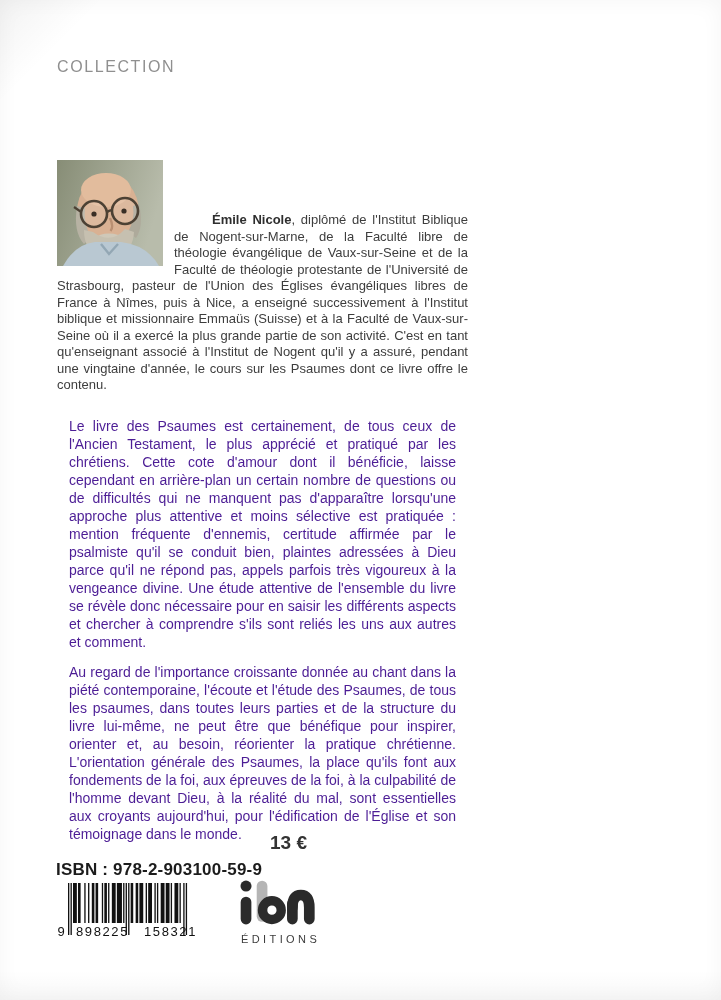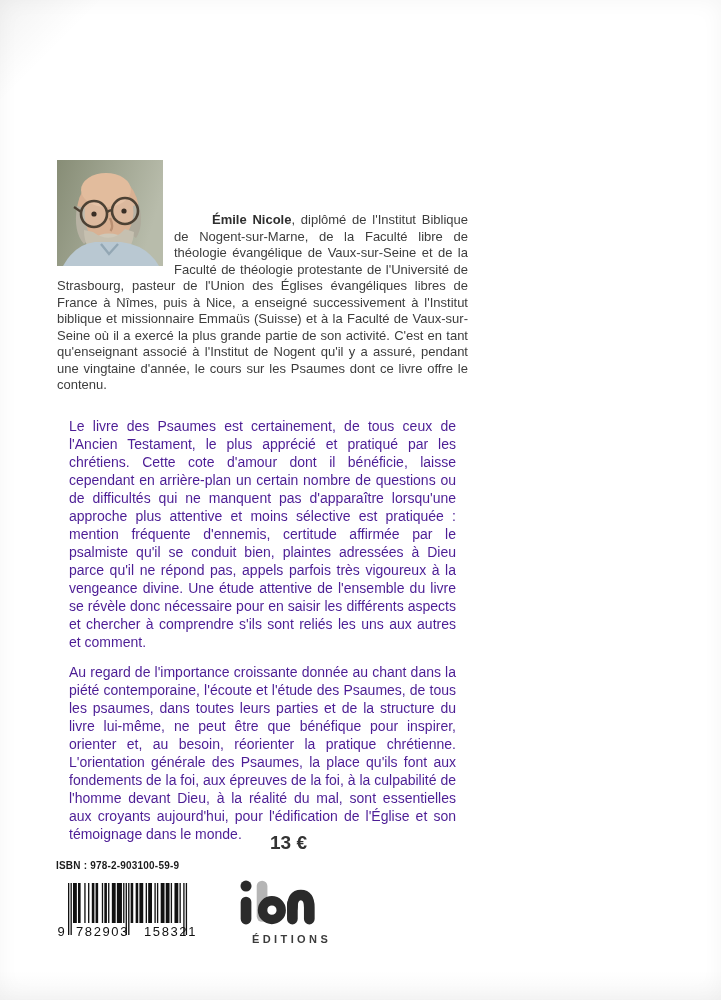--- a/index.html
+++ b/index.html
@@ -44,55 +44,56 @@
 
   
   .price{
     position:absolute;left:57px;top:832px;width:250px;text-align:right;
     font-size:19px;color:#333333;font-weight:bold;
   }
 
   
   .isbn-label{
     position:absolute;left:56px;top:860px;
-    font-size:10px;font-weight:700;color:#1c1c1c;letter-spacing:0.2px;
+    font-size:17px;font-weight:700;color:#1c1c1c;letter-spacing:0.2px;
   }
   .barcode{
     position:absolute;left:68px;top:883px;width:120px;height:58px;
   }
   .barcode svg{position:absolute;left:0;top:0;}
   .barcode .digit{
     position:absolute;top:41px;font-size:13px;color:#111111;
     letter-spacing:1.6px;text-align:center;white-space:nowrap;
   }
   .barcode .digit.lead{left:-13px;width:12px;letter-spacing:0;}
   .barcode .digit.g1{left:5px;width:59px;}
   .barcode .digit.g2{left:73px;width:59px;}
 
   
   .publisher{position:absolute;left:238px;top:877px;width:92px;}
   .publisher-logo{display:block;width:82px;height:52px;}
   .publisher-name{
-    margin-top:4px;margin-left:14px;
-    font-size:11px;letter-spacing:3.4px;color:#3c3c3c;font-weight:700;
+    margin-top:4px;margin-left:3px;
+    font-size:11px;letter-spacing:3.4px;color:#3c3c3c;font-weight:400;
   }
 
   .edge-shadow{position:absolute;left:0;top:0;width:100%;height:100%;pointer-events:none;
     background:linear-gradient(135deg, rgba(0,0,0,0.05) 0%, rgba(0,0,0,0) 6%),
                linear-gradient(0deg, rgba(0,0,0,0.03) 0%, rgba(0,0,0,0) 3%);
   }
 </style>
 </head>
 <body>
 
 <div class="page">
 
   <div class="edge-shadow"></div>
 
   <div class="collection-block">
+    <div class="collection-label">COLLECTION</div>
   </div>
 
   <div class="bio-block">
     <div class="photo">
       <svg width="106" height="106" viewBox="0 0 106 106">
         <defs>
           <linearGradient id="bgph" x1="0" y1="0" x2="1" y2="0.3">
             <stop offset="0" stop-color="#878d76"></stop>
             <stop offset="1" stop-color="#b8bcab"></stop>
           </linearGradient>
@@ -161,21 +162,21 @@
         <rect x="88.94" y="0" width="1.33" height="40" fill="#111111"></rect>
         <rect x="92.69" y="0" width="3.84" height="40" fill="#111111"></rect>
         <rect x="97.71" y="0" width="3.84" height="40" fill="#111111"></rect>
         <rect x="102.72" y="0" width="1.33" height="40" fill="#111111"></rect>
         <rect x="106.47" y="0" width="3.84" height="40" fill="#111111"></rect>
         <rect x="111.48" y="0" width="1.33" height="40" fill="#111111"></rect>
         <rect x="115.24" y="0" width="1.33" height="52" fill="#111111"></rect>
         <rect x="117.75" y="0" width="1.33" height="52" fill="#111111"></rect>
       </svg>
     <span class="digit lead">9</span>
-    <span class="digit g1">782903</span>
+    <span class="digit g1">898225</span>
     <span class="digit g2">158321</span>
   </div>
 
   <div class="publisher">
     <svg class="publisher-logo" viewBox="0 0 92 58">
 
       <circle cx="9" cy="10" r="6.2" fill="#2b2b2b"></circle>
       <line x1="9" y1="28" x2="9" y2="47" stroke="#2b2b2b" stroke-width="12" stroke-linecap="round"></line>
 
       <line x1="27" y1="10" x2="27" y2="44" stroke="#b5b5b5" stroke-width="12" stroke-linecap="round"></line>

